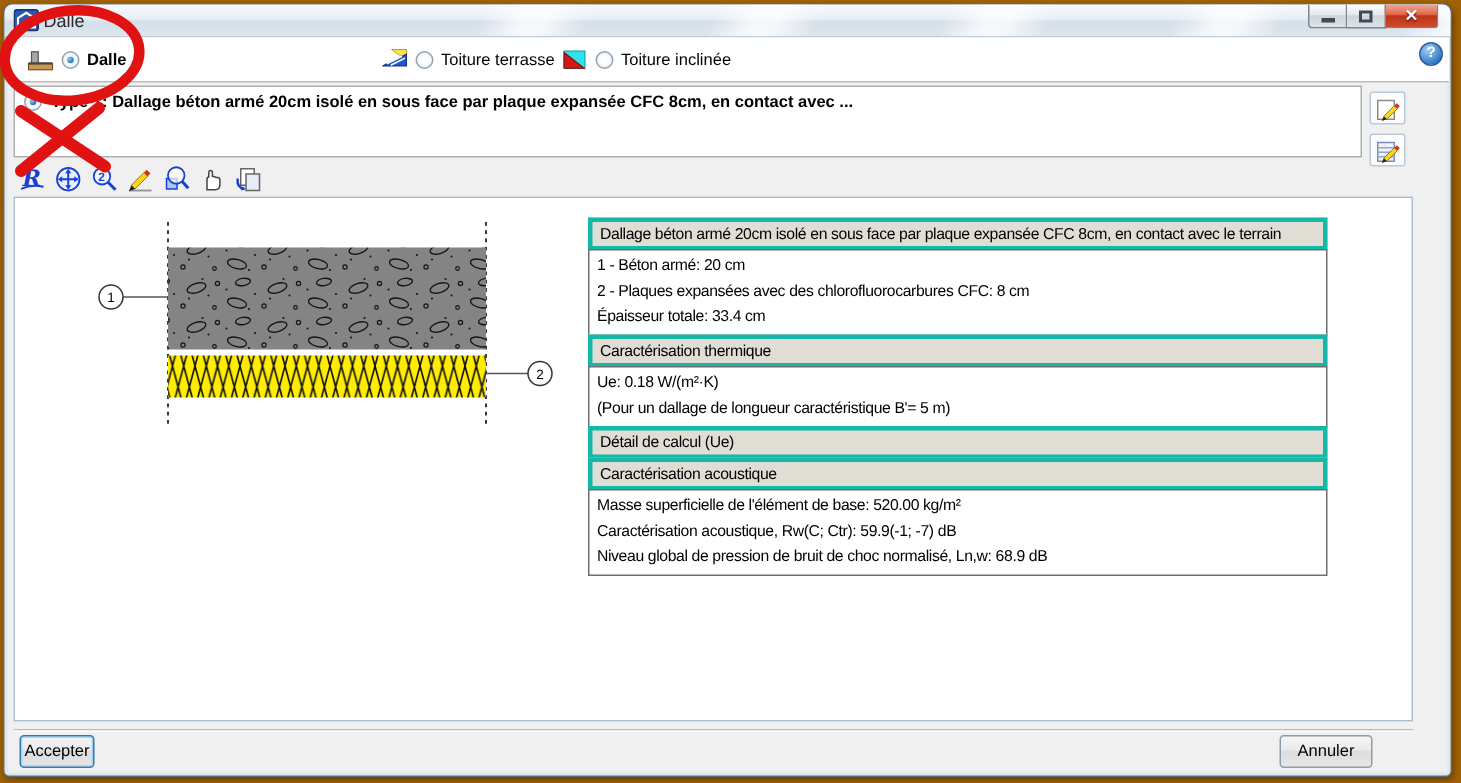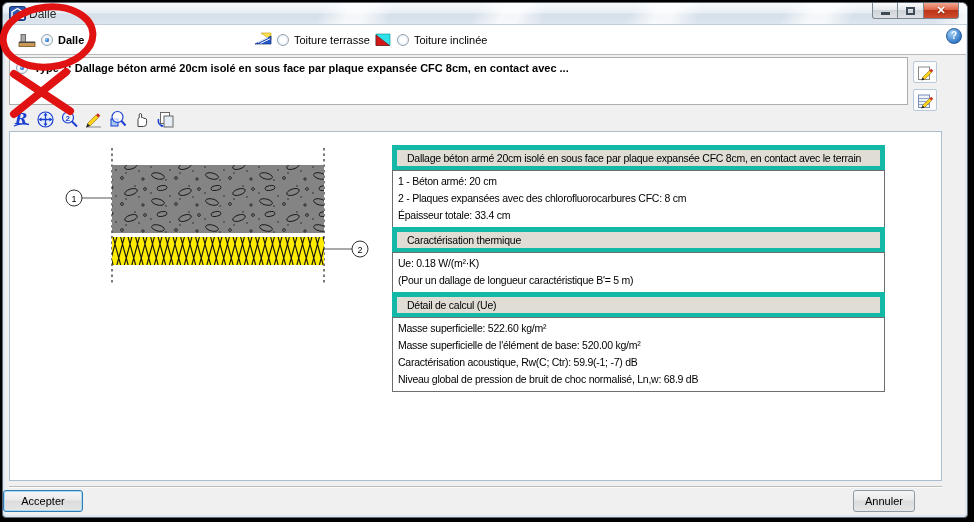--- a/index.html
+++ b/index.html
@@ -1,19 +1,19 @@
 <!DOCTYPE html>
 <html><head>
 <meta charset="utf-8">
 <style>
   * { margin:0; padding:0; box-sizing:border-box; }
   html,body { width:974px; height:522px; }
   body { font-family:"Liberation Sans", sans-serif; font-size:11px; color:#000; background:#fff; position:relative; overflow:hidden; }
 
-  .desktop { position:absolute; inset:0; background:#000000; }
+  .desktop { position:absolute; inset:0; background:#a16207; }
 
   
   .window { position:absolute; left:2px; top:2px; width:966px; height:516px;
     background:#f0f0f0; border:1px solid #5f6a75; border-radius:6px 6px 4px 4px;
     box-shadow:0 0 0 2px #dfe7f0 inset, 1px 2px 4px rgba(0,0,0,.35); }
 
   .titlebar { position:absolute; left:0; top:0; right:0; height:22px;
     background:linear-gradient(#f7fafc 0%, #e8eef5 45%, #d5dfe9 55%, #dde6ef 100%);
     border-bottom:1px solid #c2ccd6; border-radius:6px 6px 0 0; overflow:hidden; }
   .titlebar::after { content:''; position:absolute; right:0; top:0; width:70%; height:100%;
@@ -57,29 +57,29 @@
 
   
   .toolbar { position:absolute; left:8px; top:106px; height:20px; display:flex; gap:3px; }
   .tool-btn { width:21px; height:20px; display:flex; align-items:center; justify-content:center; cursor:pointer; }
 
   
   .content { position:absolute; left:6px; top:128px; width:933px; height:350px; background:#fff; border:1px solid #a9bfd1; }
   .diagram-svg { position:absolute; left:0; top:0; }
 
   .info-panel { position:absolute; left:382px; top:14px; width:493px; font-size:10.5px; letter-spacing:-0.25px; }
-  .sec-h { background:#e0ddd5; border:5px solid #14b8a6; padding:2px 10px; white-space:nowrap; overflow:hidden; margin-top:-1px; }
+  .sec-h { background:#e0ddd5; border:3px solid #14b8a6; padding:2px 5px; white-space:nowrap; overflow:hidden; margin-top:-1px; }
   .sec-b { background:#fff; border:1px solid #6e6e6e; padding:2px 5px 3px 5px; margin-top:-1px; }
   .sec-b div { line-height:17px; white-space:nowrap; overflow:hidden; }
 
   
   .footer-sep { position:absolute; left:6px; top:483px; width:933px; height:2px; border-top:1px solid #bcbcbc; border-bottom:1px solid #fdfdfd; }
   .btn { position:absolute; top:487px; height:22px; font-size:11px; font-family:"Liberation Sans",sans-serif;
     background:linear-gradient(#f5f5f5,#eaeaea 45%,#dcdcdc 50%,#e6e6e6); border:1px solid #8e9aa5; border-radius:3px; cursor:pointer; }
-  .btn-accept { left:0; width:80px; border:1px solid #2d7bb5; box-shadow:0 0 0 1px #a9d9f2 inset; }
+  .btn-accept { left:10px; width:50px; border:1px solid #2d7bb5; box-shadow:0 0 0 1px #a9d9f2 inset; }
   .btn-cancel { left:850px; width:62px; }
 
   
   .annotations { position:absolute; inset:0; pointer-events:none; z-index:50; }
 </style>
 </head>
 <body>
 
 <div class="desktop">
   <div class="window">
@@ -261,22 +261,22 @@
           <div>1 - Béton armé: 20 cm</div>
           <div>2 - Plaques expansées avec des chlorofluorocarbures CFC: 8 cm</div>
           <div>Épaisseur totale: 33.4 cm</div>
         </div>
         <div class="sec-h">Caractérisation thermique</div>
         <div class="sec-b">
           <div>Ue: 0.18 W/(m²·K)</div>
           <div>(Pour un dallage de longueur caractéristique B'= 5 m)</div>
         </div>
         <div class="sec-h">Détail de calcul (Ue)</div>
+        <div class="sec-h">Caractérisation acoustique</div>
         <div class="sec-b">
-          <div>Masse superficielle: 522.60 kg/m²</div>
           <div>Masse superficielle de l'élément de base: 520.00 kg/m²</div>
           <div>Caractérisation acoustique, Rw(C; Ctr): 59.9(-1; -7) dB</div>
           <div>Niveau global de pression de bruit de choc normalisé, Ln,w: 68.9 dB</div>
         </div>
       </div>
     </div>
 
     <div class="footer-sep"></div>
     <button class="btn btn-accept">Accepter</button>
     <button class="btn btn-cancel">Annuler</button>

